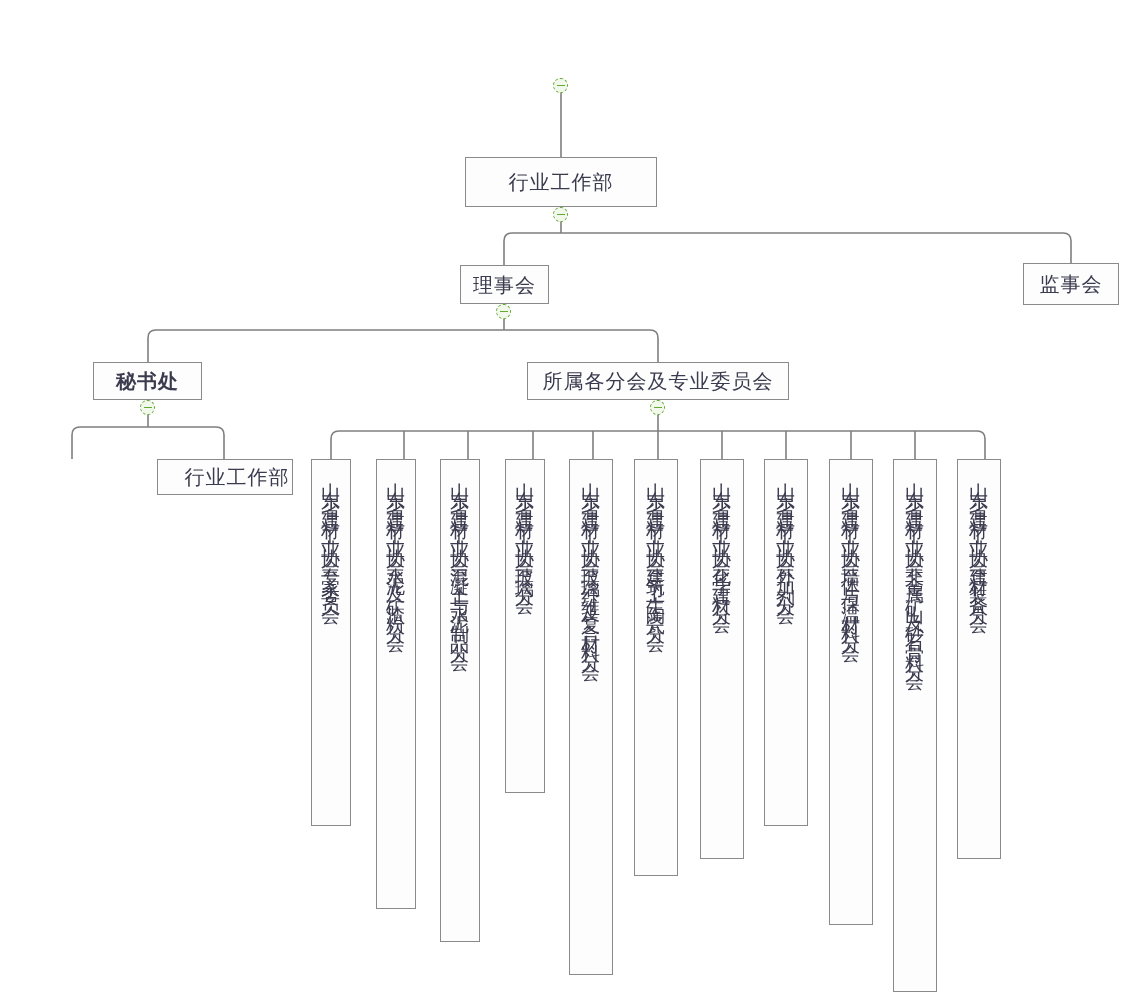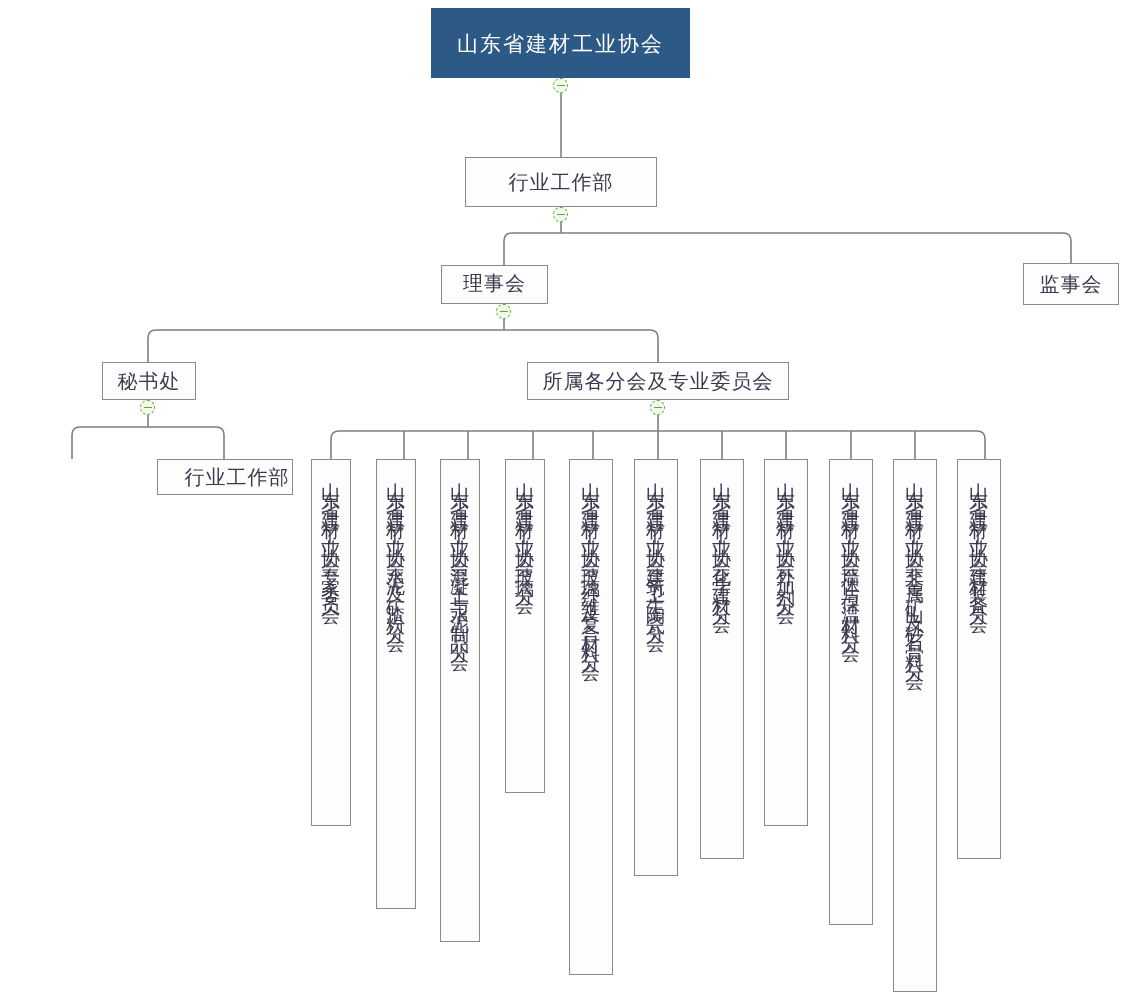--- a/index.html
+++ b/index.html
@@ -107,40 +107,37 @@
     <path d="M533,431 L533,459"></path>
     <path d="M593,431 L593,459"></path>
     <path d="M658,431 L658,459"></path>
     <path d="M722,431 L722,459"></path>
     <path d="M786,431 L786,459"></path>
     <path d="M851,431 L851,459"></path>
     <path d="M915,431 L915,459"></path>
     <path d="M977,431 Q985,431 985,439 L985,459"></path>
   </svg>
 
-  <div class="node root h" style="left:431px; top:8px; width:259px; height:70px;">
-    <span class="label">山东省建材工业协会</span>
-  </div>
   <div class="toggle" style="left:553px; top:78px;"></div>
 
   <div class="node h" style="left:465px; top:157px; width:192px; height:50px;">
     <span class="label">行业工作部</span>
   </div>
   <div class="toggle" style="left:553px; top:207px;"></div>
 
-  <div class="node h" style="left:441px; top:265px; width:107px; height:39px;font-family:Liberation Mono, monospace;">
+  <div class="node h" style="left:460px; top:265px; width:89px; height:39px;">
     <span class="label">理事会</span>
   </div>
   <div class="toggle" style="left:496px; top:304px;"></div>
 
   <div class="node h" style="left:1023px; top:263px; width:96px; height:42px;">
     <span class="label">监事会</span>
   </div>
 
-  <div class="node h" style="left:102px; top:362px; width:94px; height:38px;">
+  <div class="node h" style="left:93px; top:362px; width:109px; height:38px;font-weight:bold;">
     <span class="label">秘书处</span>
   </div>
   <div class="toggle" style="left:140px; top:400px;"></div>
 
   <div class="node h" style="left:527px; top:362px; width:262px; height:38px;">
     <span class="label">所属各分会及专业委员会</span>
   </div>
   <div class="toggle" style="left:650px; top:400px;"></div>
 
   <div class="node h" style="left:157px; top:459px; width:136px; height:36px;padding-left:24px;">

